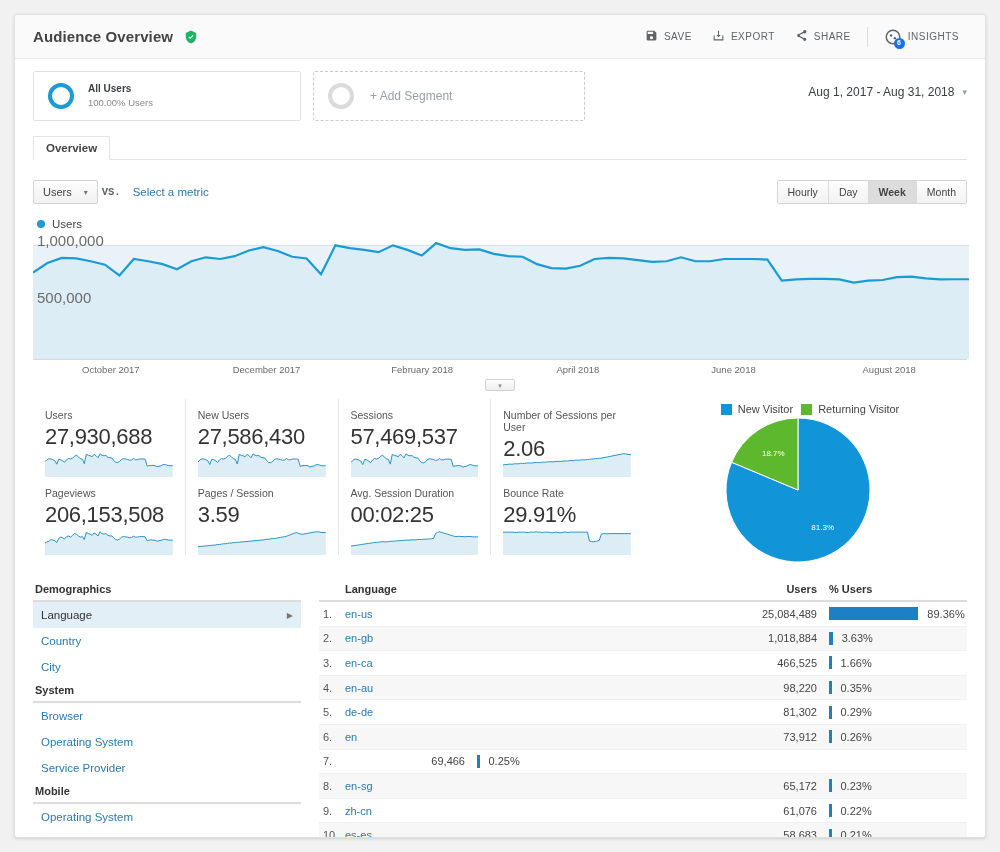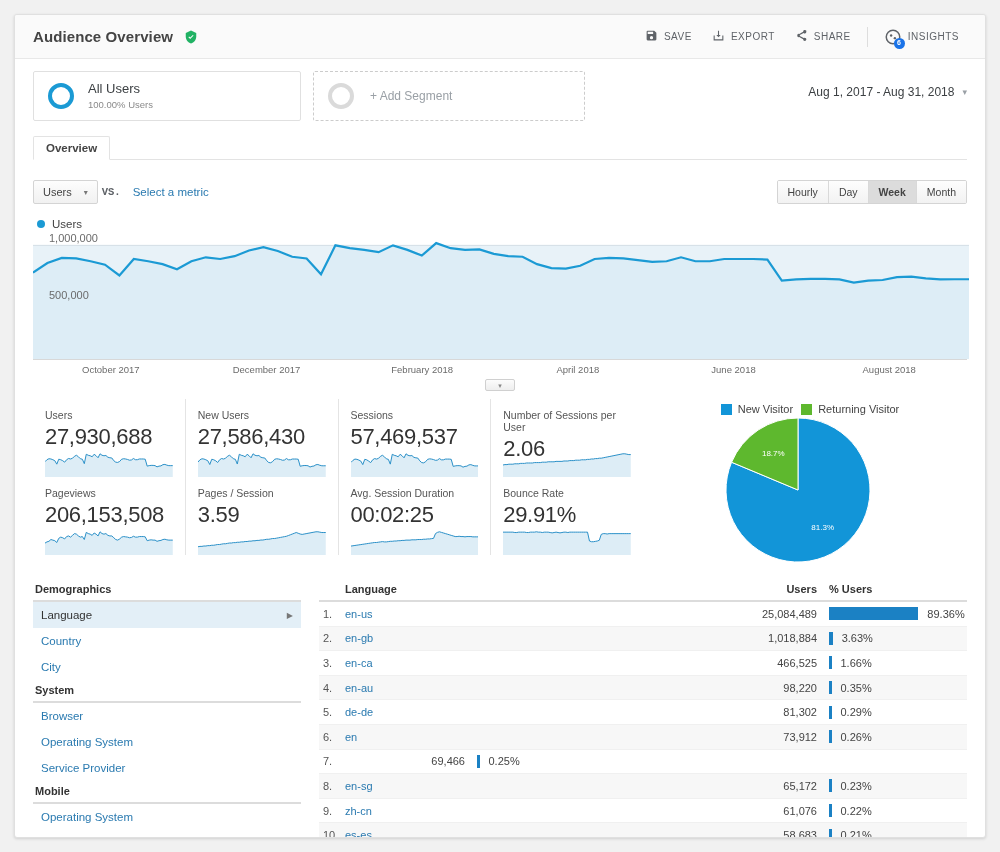--- a/index.html
+++ b/index.html
@@ -63,21 +63,21 @@
   }
   .seg.add {
     border: 1px dashed #ccc; margin-left: 12px; width: 272px;
   }
   .ring {
     width: 26px; height: 26px; border-radius: 50%;
     border: 4px solid #1b9ad4; flex: 0 0 auto;
   }
   .ring.grey { border-color: #dadada; }
   .seg-txt { margin-left: 14px; line-height: 1.25; }
-  .seg-name { font-size: 13px; font-weight: normal; color: #3c4043; }
+  .seg-name { font-size: 10px; font-weight: bold; color: #3c4043; }
   .seg-sub { font-size: 9.5px; color: #8a8a8a; margin-top: 2px; }
   .seg-add-label { margin-left: 16px; font-size: 12px; color: #9aa0a6; }
   .daterange {
     margin-left: auto; display: flex; align-items: center;
     font-size: 12px; color: #3c4043; padding-top: 14px; cursor: pointer;
   }
   .daterange .caret { margin-left: 8px; color: #9aa0a6; font-size: 9px; }
 
   
   .tabs {
@@ -122,21 +122,21 @@
 
   
   .legend-row {
     display: flex; align-items: center; gap: 7px;
     padding: 14px 18px 4px 22px;
   }
   .dot { width: 8px; height: 8px; border-radius: 50%; background: #1b9ad4; }
   .legend-lbl { font-size: 11.5px; color: #444; }
   .chart-area { position: relative; margin: 0 18px; height: 125px; }
   .ylab {
-    position: absolute; left: 16px; font-size: 11px; color: #6b6b6b;
+    position: absolute; left: 4px; font-size: 15px; color: #6b6b6b;
     background: transparent; z-index: 3;
   }
   .xaxis {
     display: flex; margin: 0 18px; padding-top: 4px;
     border-top: 1px solid #d8d8d8;
   }
   .xaxis span {
     flex: 1; text-align: center; font-size: 9.5px; color: #6b6b6b;
   }
   .zoom-handle {

